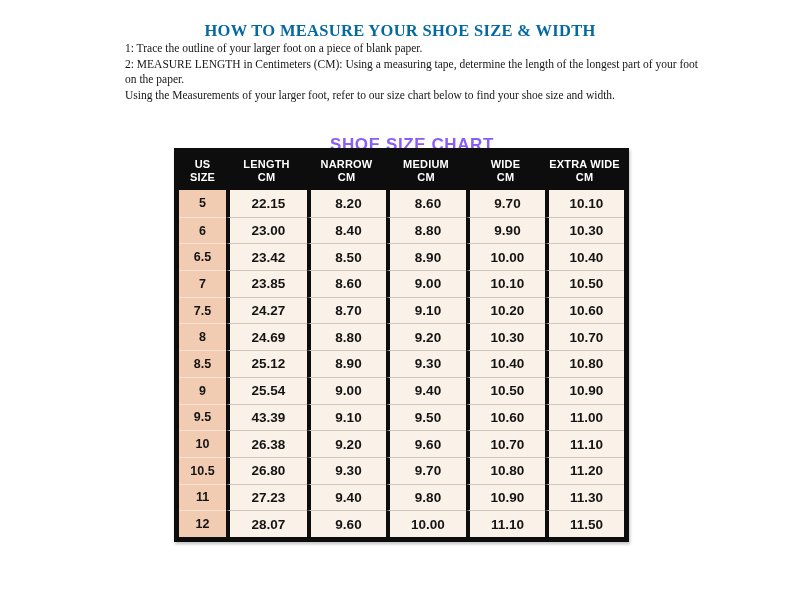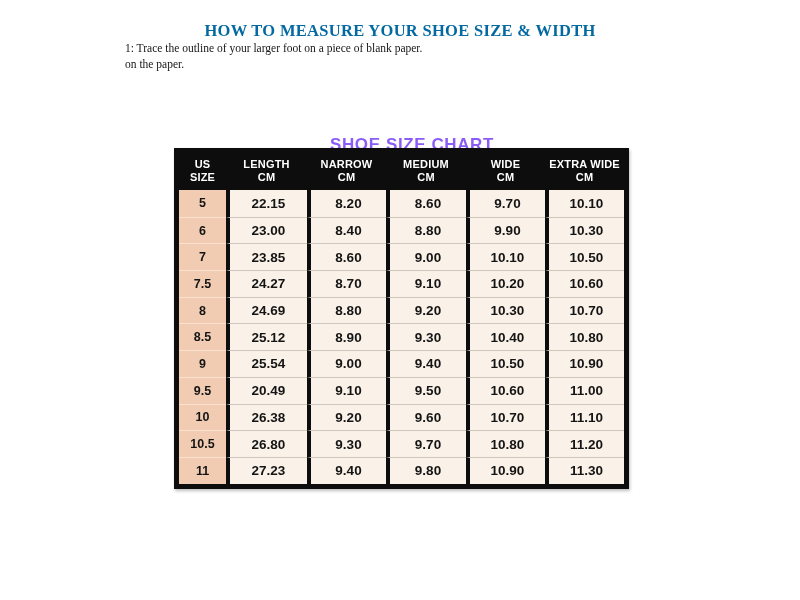--- a/index.html
+++ b/index.html
@@ -90,21 +90,23 @@
 </style>
 </head>
 <body>
 
 <div>
 
   <h1 class="page-title">HOW TO MEASURE YOUR SHOE SIZE &amp; WIDTH</h1>
 
   <div class="instructions" id="instructions">
       <div class="instr-line">1: Trace the outline of your larger foot on a piece of blank paper.</div>
+      <div class="instr-line">2: MEASURE LENGTH in Centimeters (CM): Using a measuring tape, determine the length of the longest part of your foot</div>
       <div class="instr-line">on the paper.</div>
+      <div class="instr-line">Using the Measurements of your larger foot, refer to our size chart below to find your shoe size and width.</div>
     </div>
 
   <h2 class="chart-heading">SHOE SIZE CHART</h2>
 
   <table class="size-table">
     <colgroup>
       <col style="width:47px">
       <col style="width:81px">
       <col style="width:79px">
       <col style="width:80px">
@@ -150,20 +152,28 @@
         </tr>
         <tr>
           <td>6</td>
           <td>23.00</td>
           <td>8.40</td>
           <td>8.80</td>
           <td>9.90</td>
           <td>10.30</td>
         </tr>
         <tr>
+          <td>6.5</td>
+          <td>23.42</td>
+          <td>8.50</td>
+          <td>8.90</td>
+          <td>10.00</td>
+          <td>10.40</td>
+        </tr>
+        <tr>
           <td>7</td>
           <td>23.85</td>
           <td>8.60</td>
           <td>9.00</td>
           <td>10.10</td>
           <td>10.50</td>
         </tr>
         <tr>
           <td>7.5</td>
           <td>24.27</td>
@@ -191,21 +201,21 @@
         <tr>
           <td>9</td>
           <td>25.54</td>
           <td>9.00</td>
           <td>9.40</td>
           <td>10.50</td>
           <td>10.90</td>
         </tr>
         <tr>
           <td>9.5</td>
-          <td>20.49</td>
+          <td>43.39</td>
           <td>9.10</td>
           <td>9.50</td>
           <td>10.60</td>
           <td>11.00</td>
         </tr>
         <tr>
           <td>10</td>
           <td>26.38</td>
           <td>9.20</td>
           <td>9.60</td>
@@ -221,16 +231,24 @@
           <td>11.20</td>
         </tr>
         <tr>
           <td>11</td>
           <td>27.23</td>
           <td>9.40</td>
           <td>9.80</td>
           <td>10.90</td>
           <td>11.30</td>
         </tr>
+        <tr>
+          <td>12</td>
+          <td>28.07</td>
+          <td>9.60</td>
+          <td>10.00</td>
+          <td>11.10</td>
+          <td>11.50</td>
+        </tr>
       </tbody>
   </table>
 
 </div>
 
 </body></html>

